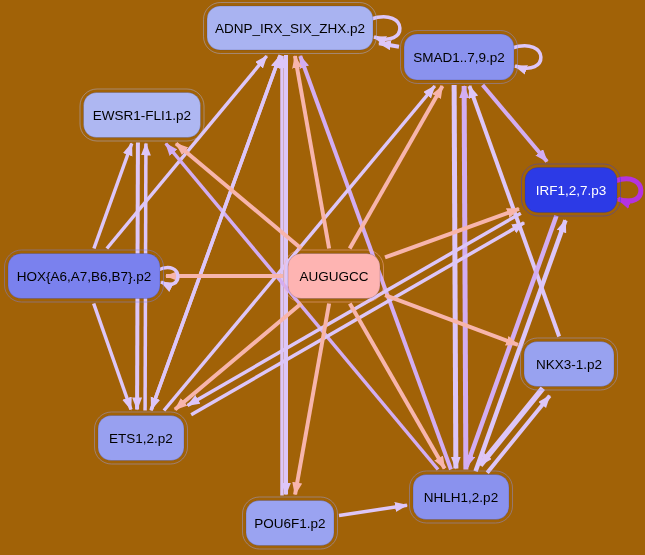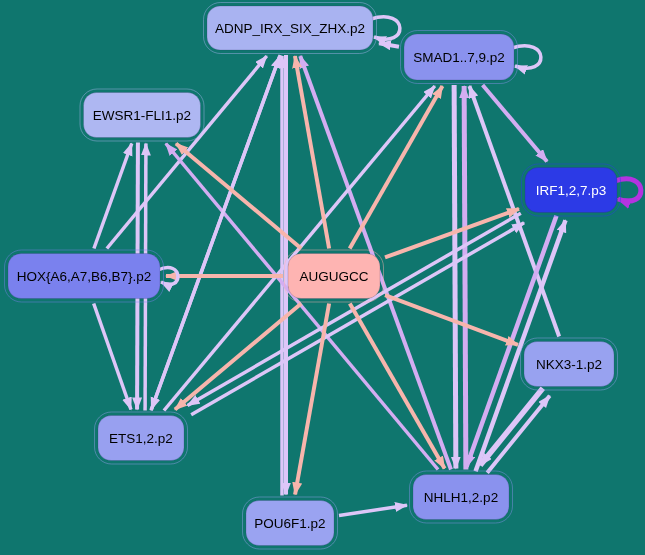--- a/index.html
+++ b/index.html
@@ -8,21 +8,21 @@
     background: #ffffff;
     width: 645px;
     height: 555px;
     overflow: hidden;
     font-family: "Liberation Sans", sans-serif;
   }
   #viewport {
     position: relative;
     width: 645px;
     height: 555px;
-    background: #0f766e;
+    background: #a16207;
   }
   svg {
     display: block;
   }
   svg text {
     font-family: "Liberation Sans", sans-serif;
   }
 </style>
 </head>
 <body>

